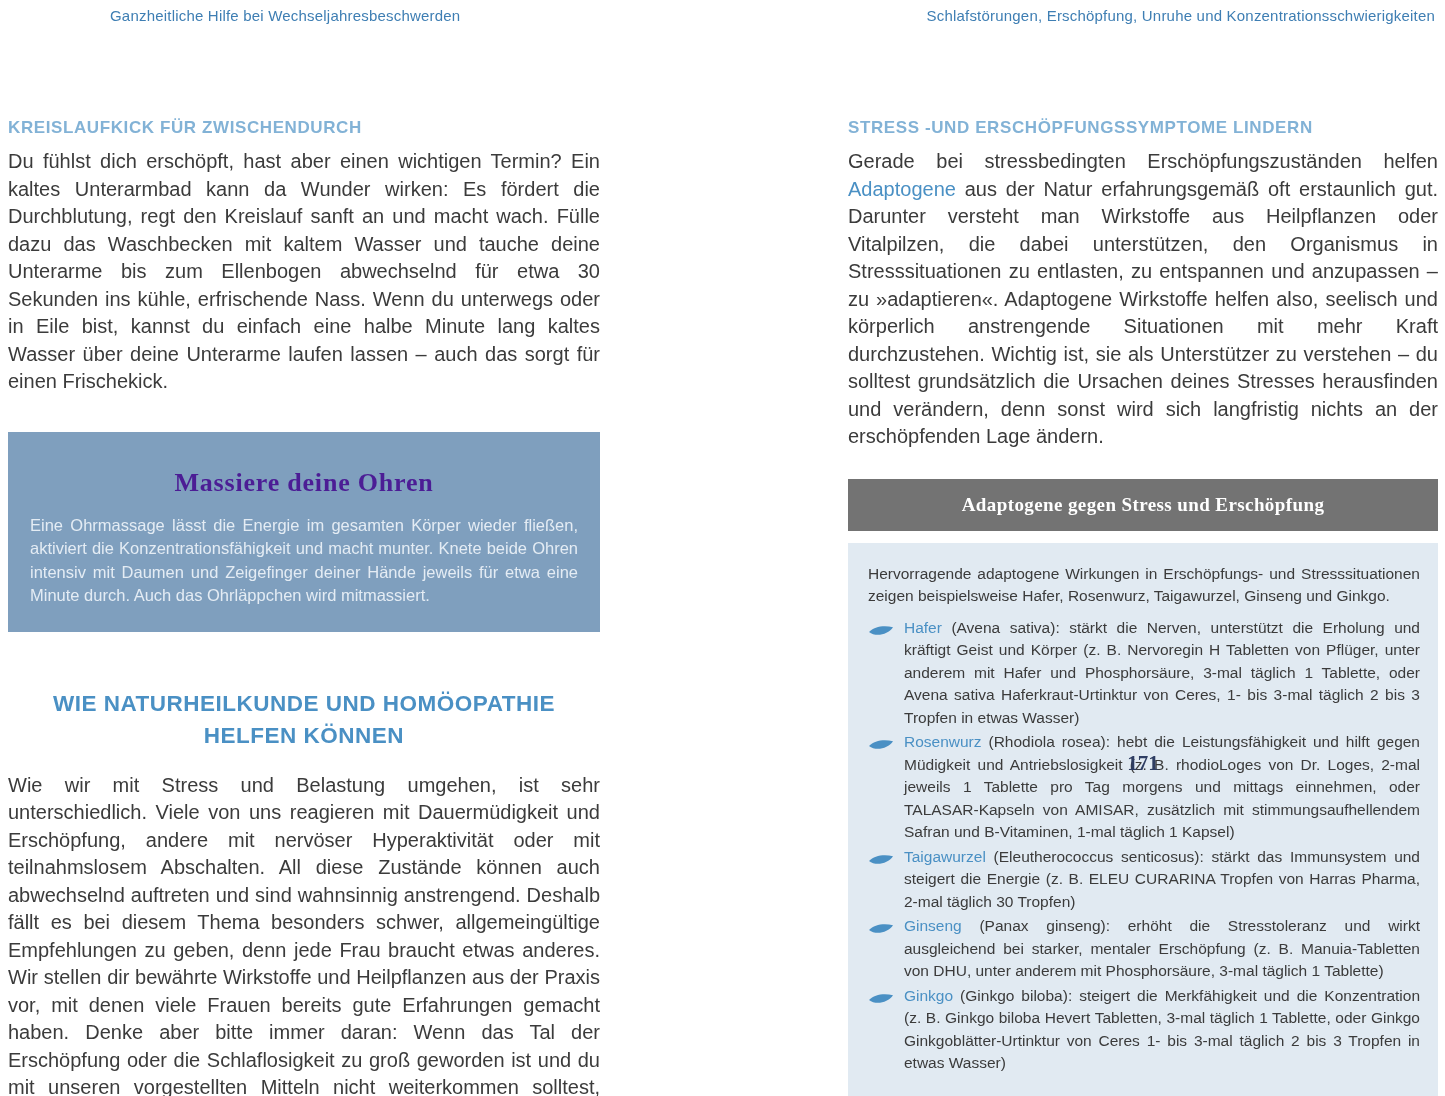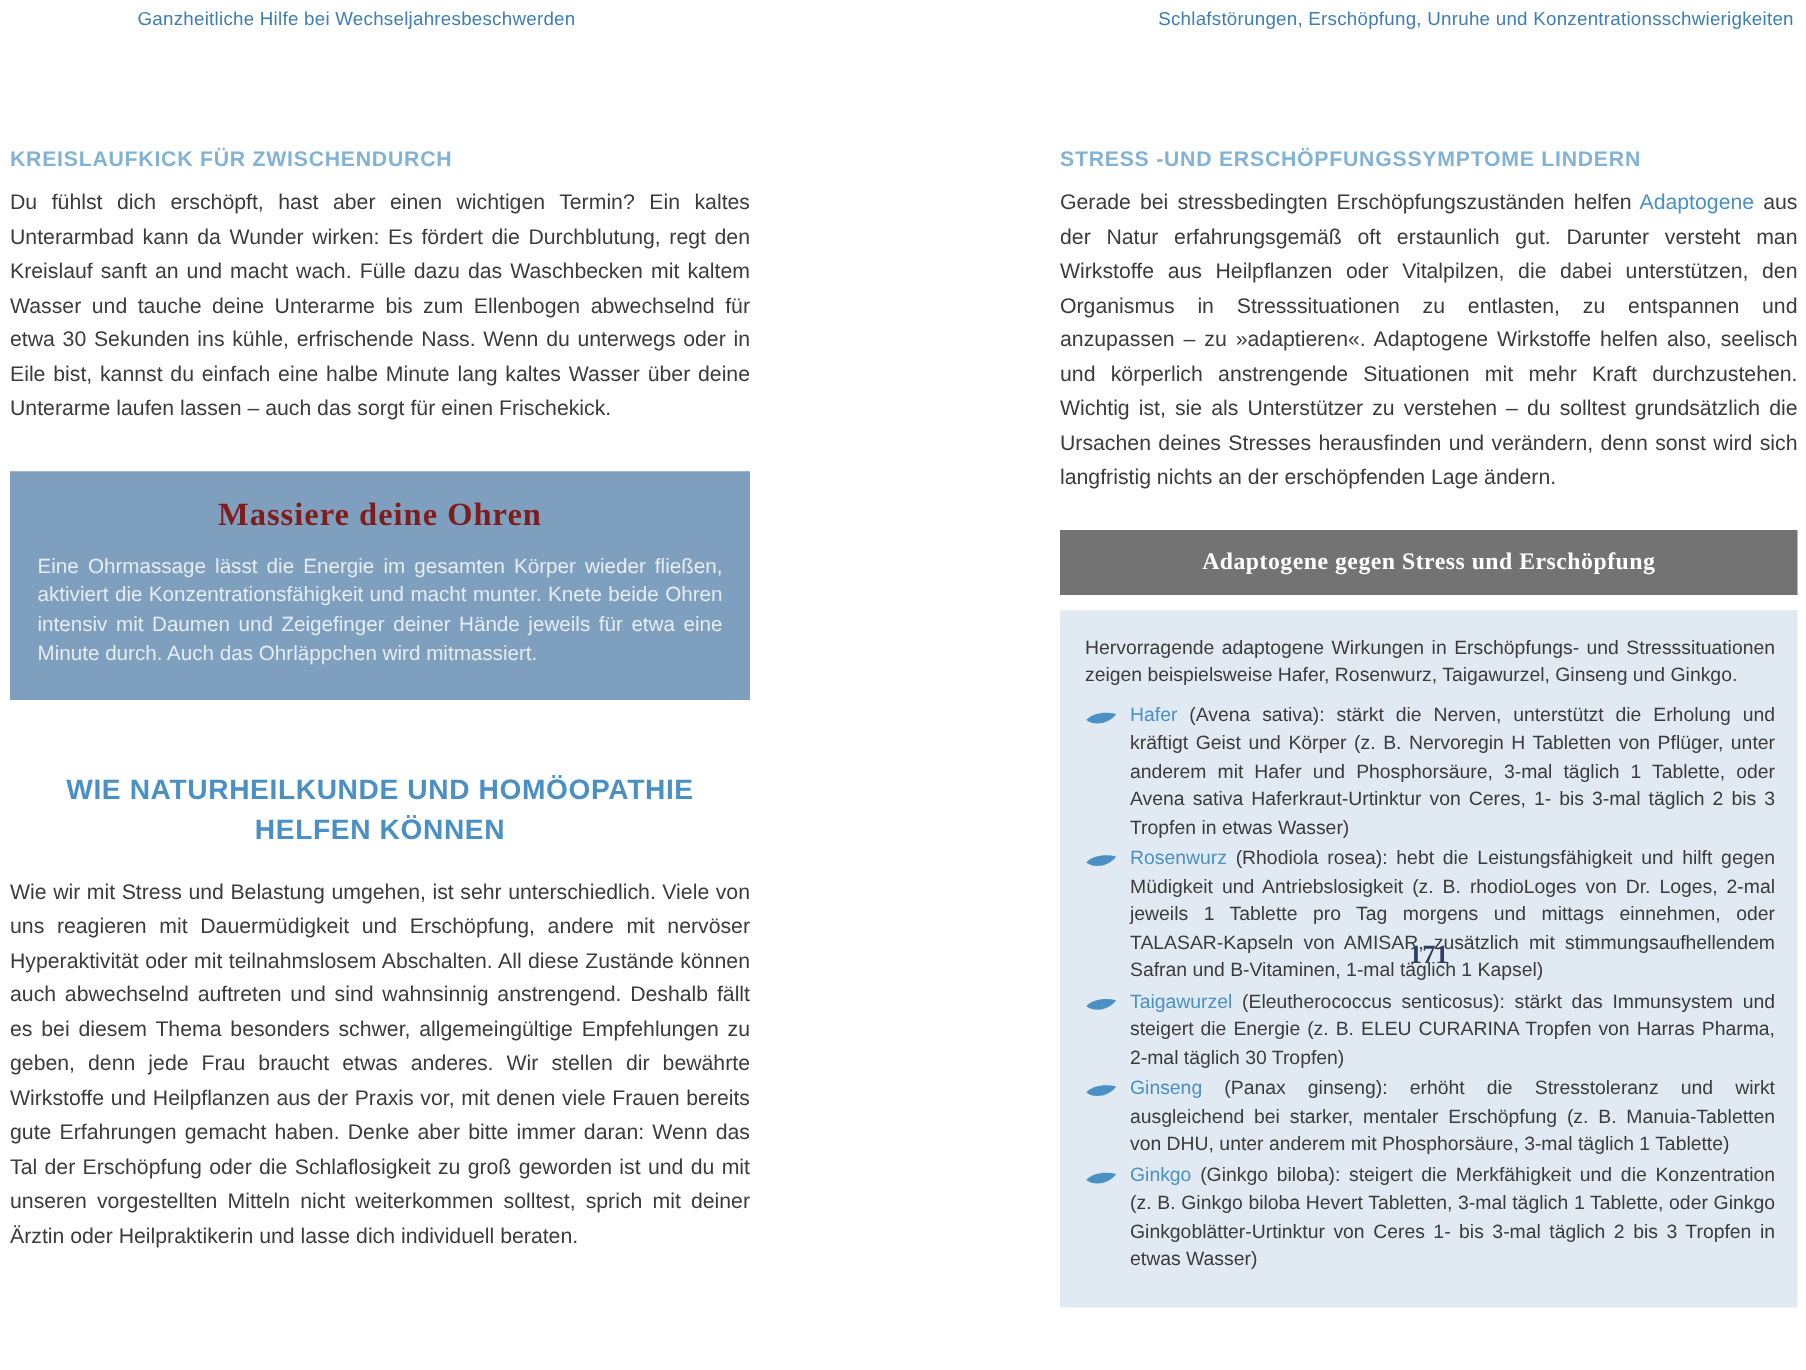--- a/index.html
+++ b/index.html
@@ -24,34 +24,34 @@
   .running-head.left  { left: 110px; }
   .running-head.right { right: 9px; }
 
   h3.sec-head {
     margin: 0; padding-top: 118px;
     font-size: 17px; font-weight: 700; letter-spacing: .6px;
     color: #82b2d6;
   }
   p.body-text {
     margin: 10px 0 0 0;
-    font-size: 17px; line-height: 27.5px;
+    font-size: 20px; line-height: 27.5px;
     text-align: justify; hyphens: auto; -webkit-hyphens: auto;
   }
 
   .blue-box {
     margin-top: 36px;
     background: #7f9fbe;
     padding: 20px 22px 24px 22px;
   }
   .blue-box .box-title {
-    margin: 0; text-align: center;
+    margin: 16px; text-align: center;
     font-family: "Liberation Serif", serif;
     font-size: 26px; font-weight: 700; letter-spacing: .8px;
-    color: #7f1d1d;
+    color: #4c1d95;
   }
   .blue-box .box-body {
     margin: 15px 0 0 0;
     color: #e4ecf4;
     font-size: 16.5px; line-height: 23.5px;
     text-align: justify; hyphens: auto; -webkit-hyphens: auto;
   }
 
   h2.big-head {
     margin: 56px 0 0 0; text-align: center;

